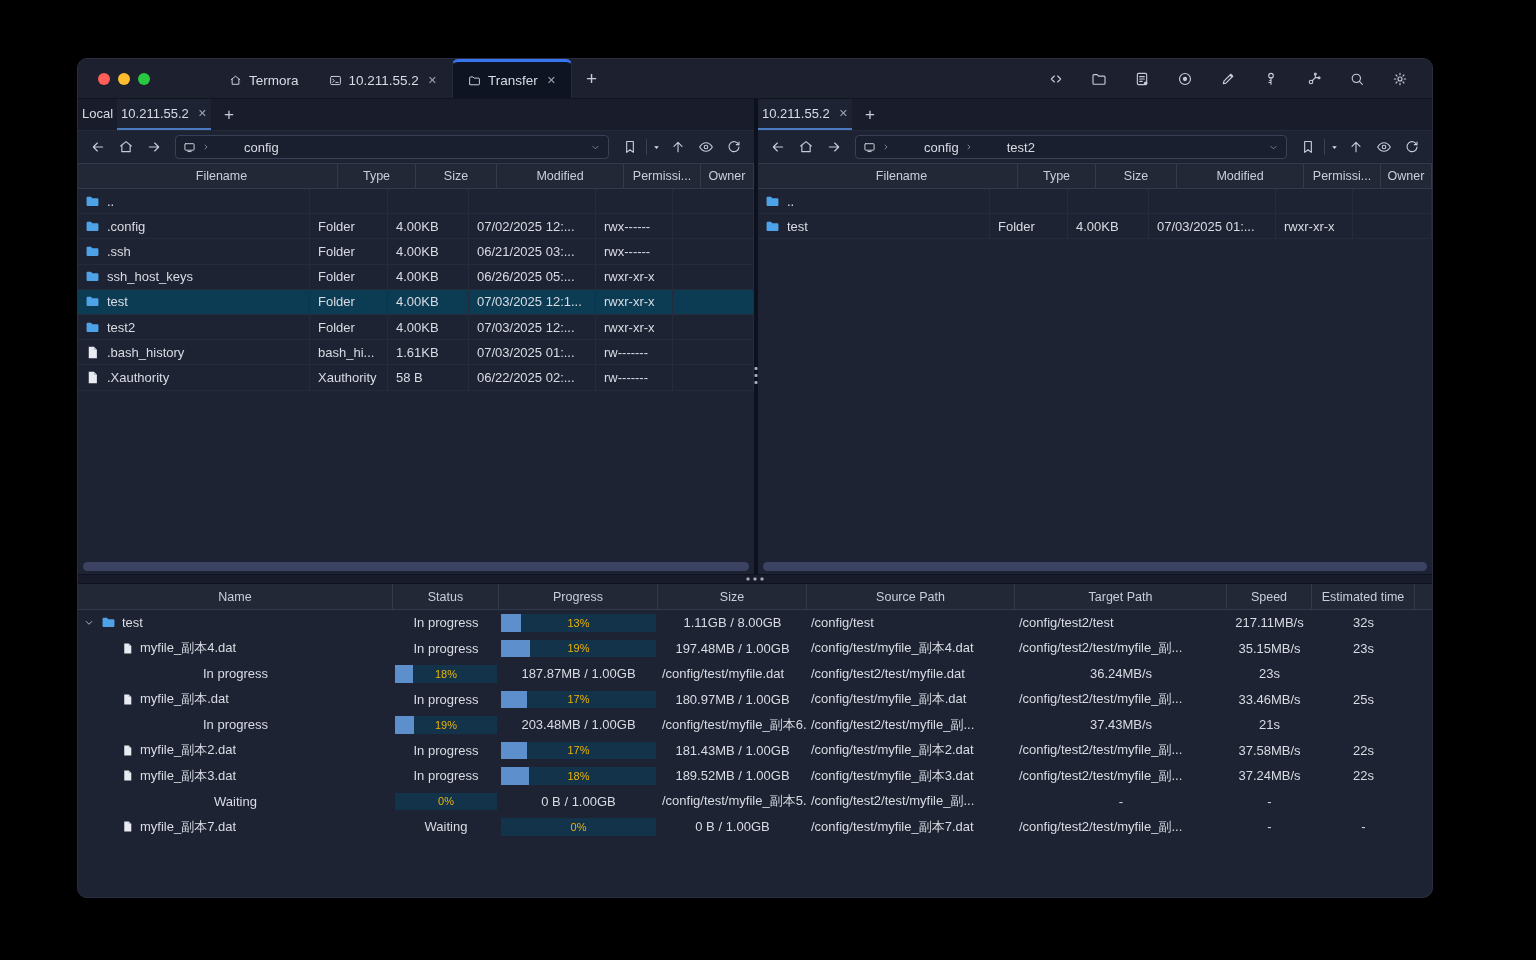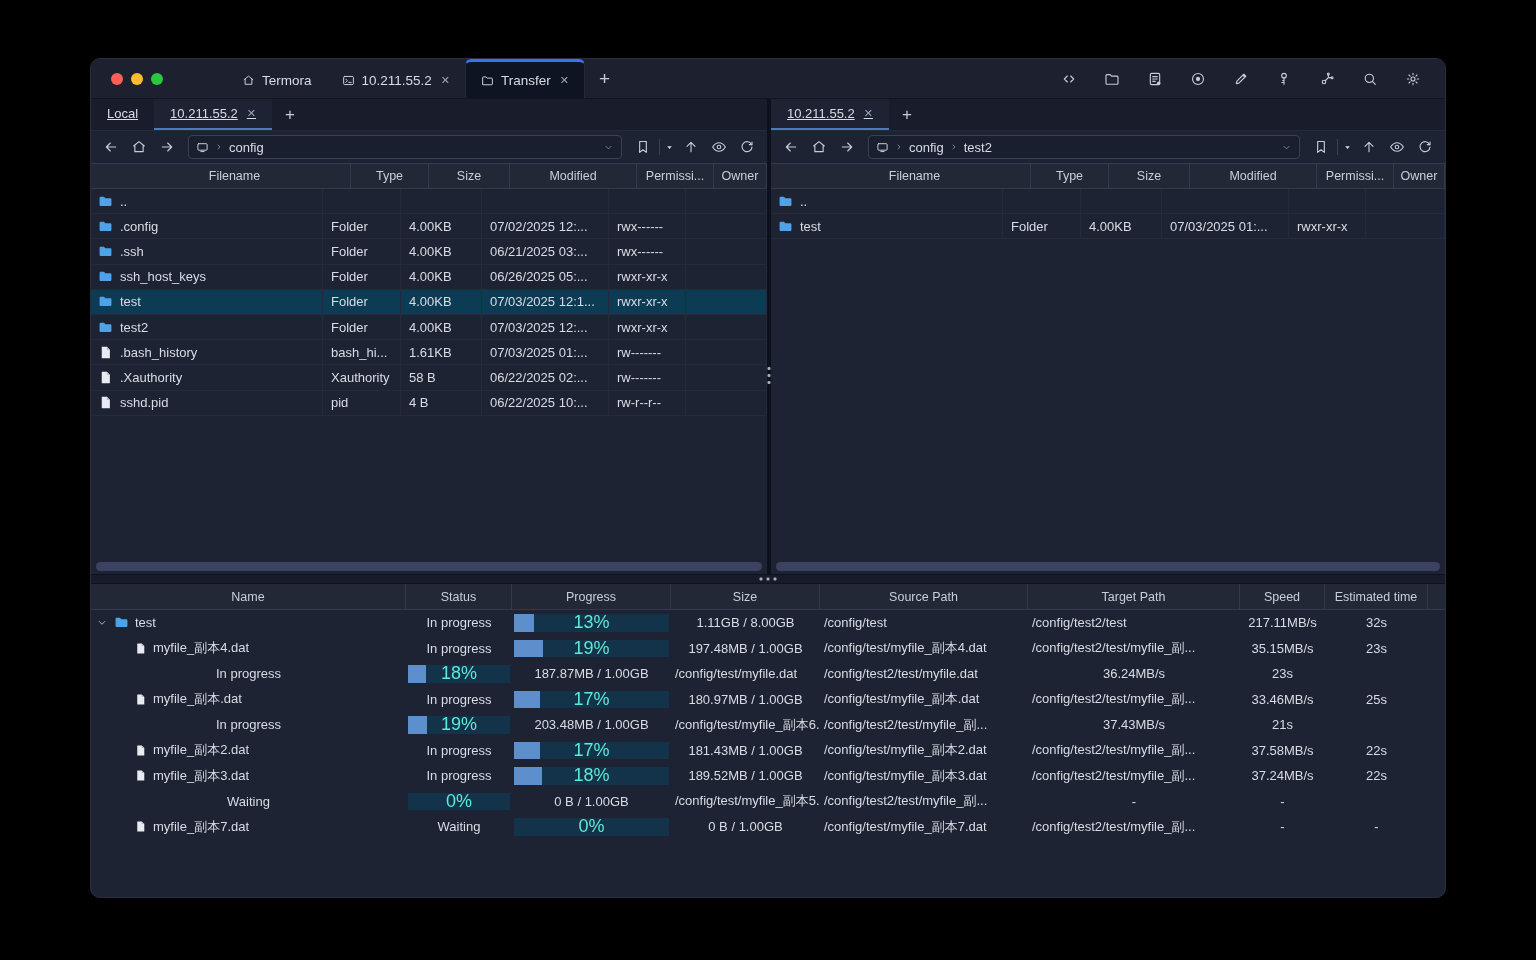--- a/index.html
+++ b/index.html
@@ -4,21 +4,21 @@
 <style>
   :root{
     --accent:#3674F0; --underline:#4A7ABF; --sel:#0C3C54;
     --pfill:#5C8FCB; --ptrack:#12334A; --scroll:#3C4262;
     --bg:#1E2333; --titlebar:#1C202F; --tabactive:#0F1422;
     --head:#232837; --grid:#343A4E; --rowline:#262B3C;
     --txt:#D9DCE4; --muted:#C6CBD8; --boxborder:#3A4157; --boxbg:#1A1F2F;
   }
   *{box-sizing:border-box; margin:0; padding:0;}
   html,body{width:1536px;height:960px;background:#000;font-family:"Liberation Sans","DejaVu Sans",sans-serif;color:var(--txt);overflow:hidden;}
-  .window{position:absolute;left:90px;top:58px;width:1356px;height:840px;background:var(--bg);border-radius:10px;overflow:hidden;border:1px solid #2A2E3E;box-shadow:0 25px 70px rgba(0,0,0,.7);display:flex;flex-direction:column;}
+  .window{position:absolute;left:77px;top:58px;width:1356px;height:840px;background:var(--bg);border-radius:10px;overflow:hidden;border:1px solid #2A2E3E;box-shadow:0 25px 70px rgba(0,0,0,.7);display:flex;flex-direction:column;}
 
   
   .titlebar{height:40px;background:var(--titlebar);display:flex;align-items:stretch;flex:none;border-bottom:1px solid #12151F;}
   .lights{display:flex;align-items:center;gap:8px;padding:0 16px 0 20px;}
   .light{width:12px;height:12px;border-radius:50%;}
   .ttabs{display:flex;align-items:stretch;margin-left:48px;}
   .ttab{display:flex;align-items:center;gap:7px;padding:0 15px;font-size:13.5px;color:var(--txt);border-top:3px solid transparent;cursor:default;}
   .ttab.active{background:var(--tabactive);border-top:3px solid var(--accent);border-radius:6px 6px 0 0;border-left:1px solid #262B3B;border-right:1px solid #262B3B;}
   .ttab .x,.ptab .x{font-size:11px;color:#9CA2B2;margin-left:2px;}
   .tadd{display:flex;align-items:center;font-size:19px;font-weight:300;color:var(--muted);padding:0 14px;}
@@ -28,29 +28,29 @@
   .ic.tiny{width:11px;height:11px;}
 
   
   .file-area{height:475px;flex:none;display:flex;position:relative;}
   .panel{width:676px;display:flex;flex-direction:column;position:relative;}
   .vsplit{width:4px;background:#0D111E;position:relative;flex:none;}
   .vgrip{position:absolute;left:50%;top:268px;transform:translateX(-50%);display:flex;flex-direction:column;gap:4px;}
   .vgrip i,.hgrip i{width:3px;height:3px;border-radius:1px;background:#A7ADBB;display:block;}
 
   .ptabs{height:32px;background:#191D2B;display:flex;align-items:stretch;border-bottom:1px solid #262B3B;flex:none;}
-  .ptab{display:flex;align-items:center;gap:7px;padding:0 16px;font-size:13px;color:var(--txt);border-bottom:2px solid transparent;text-decoration:underline;}
+  .ptab{display:flex;align-items:center;gap:7px;padding:0 4px;font-size:13px;color:var(--txt);border-bottom:2px solid transparent;}
   .ptab.active{background:var(--bg);border-bottom:2px solid var(--underline);}
   .padd{display:flex;align-items:center;font-size:17px;font-weight:300;color:var(--muted);padding:0 13px;}
 
   .ptools{height:32px;display:flex;align-items:center;gap:4px;padding:0 8px;flex:none;}
   .tbtn{display:flex;align-items:center;justify-content:center;width:24px;height:24px;color:var(--muted);flex:none;}
   .pathbox{flex:1;height:24px;border:1px solid var(--boxborder);border-radius:4px;background:var(--boxbg);display:flex;align-items:center;gap:5px;padding:0 7px;margin:0 5px;font-size:13px;min-width:0;}
   .pathbox .chev{width:10px;height:10px;color:#8F95A5;flex:none;}
-  .pathbox .seg{color:var(--txt);}
+  .pathbox .seg{color:var(--txt);margin-left:28px;}
   .pathbox .sp{flex:1;}
   .bgrp{display:flex;align-items:center;height:24px;}
   .bgrp .div{width:1px;height:16px;background:#3A4157;margin:0 4px;}
 
   .grid6{display:grid;grid-template-columns:232px 78px 81px 127px 77px 1fr;}
   .fhead{height:26px;background:var(--head);border-top:1px solid var(--grid);border-bottom:1px solid var(--grid);font-size:12.5px;color:#C9CEDA;flex:none;padding-left:28px;}
   .fhead .hc{display:flex;align-items:center;justify-content:center;border-right:1px solid var(--grid);}
   .frows{flex:1;overflow:hidden;position:relative;}
   .frow{height:25.2px;font-size:13px;border-bottom:1px solid var(--rowline);}
   .frow .c{display:flex;align-items:center;padding:0 8px;border-right:1px solid var(--rowline);overflow:hidden;white-space:nowrap;}
@@ -70,21 +70,21 @@
   .thead .hc{display:flex;align-items:center;justify-content:center;border-right:1px solid var(--grid);}
   .thead .hc:last-child{border-right:none;}
   .trow{height:25.5px;font-size:13px;}
   .trow .c{display:flex;align-items:center;overflow:hidden;white-space:nowrap;}
   .trow .c.name{gap:6px;padding-left:5px;}
   .trow .c.name.child{padding-left:43px;}
   .trow .c.ctr{justify-content:center;}
   .trow .c.path{padding-left:4px;}
   .pcell{position:relative;margin:4px 2px;height:17.5px;background:var(--ptrack);flex:1;}
   .pfill{position:absolute;left:0;top:0;bottom:0;background:var(--pfill);}
-  .plabel{position:absolute;inset:0;display:flex;align-items:center;justify-content:center;font-size:18px;color:#5eead4;}
+  .plabel{position:absolute;inset:0;display:flex;align-items:center;justify-content:center;font-size:11px;color:#eab308;}
   .exp{width:12px;height:12px;color:var(--muted);flex:none;}
 </style>
 </head>
 <body>
 
 <div class="window">
 
   <div class="titlebar">
     <div class="lights">
       <span class="light" style="background:var(--traffic_red,#FF5F57)"></span>
@@ -374,34 +374,20 @@
               </svg>
               <span>.Xauthority</span>
             </div>
           <div class="c">Xauthority</div>
           <div class="c">58 B</div>
           <div class="c">06/22/2025 02:...</div>
           <div class="c">rw-------</div>
           <div class="c"></div>
         </div>
 
-        <div class="frow grid6">
-          <div class="c name">
-              <svg class="fic" viewBox="0 0 24 24">
-                <path fill="#E9EBF2" d="M6 2.8h8.2L19 7.6V21H6z"></path>
-                <path fill="#AEB4C2" d="M14.2 2.8l4.8 4.8h-4.8z"></path>
-              </svg>
-              <span>sshd.pid</span>
-            </div>
-          <div class="c">pid</div>
-          <div class="c">4 B</div>
-          <div class="c">06/22/2025 10:...</div>
-          <div class="c">rw-r--r--</div>
-          <div class="c"></div>
-        </div>
 
       </div>
       <div class="hscroll"></div>
     </section>
 
     <div class="vsplit">
       <span class="vgrip">
           <i></i>
           <i></i>
           <i></i>

